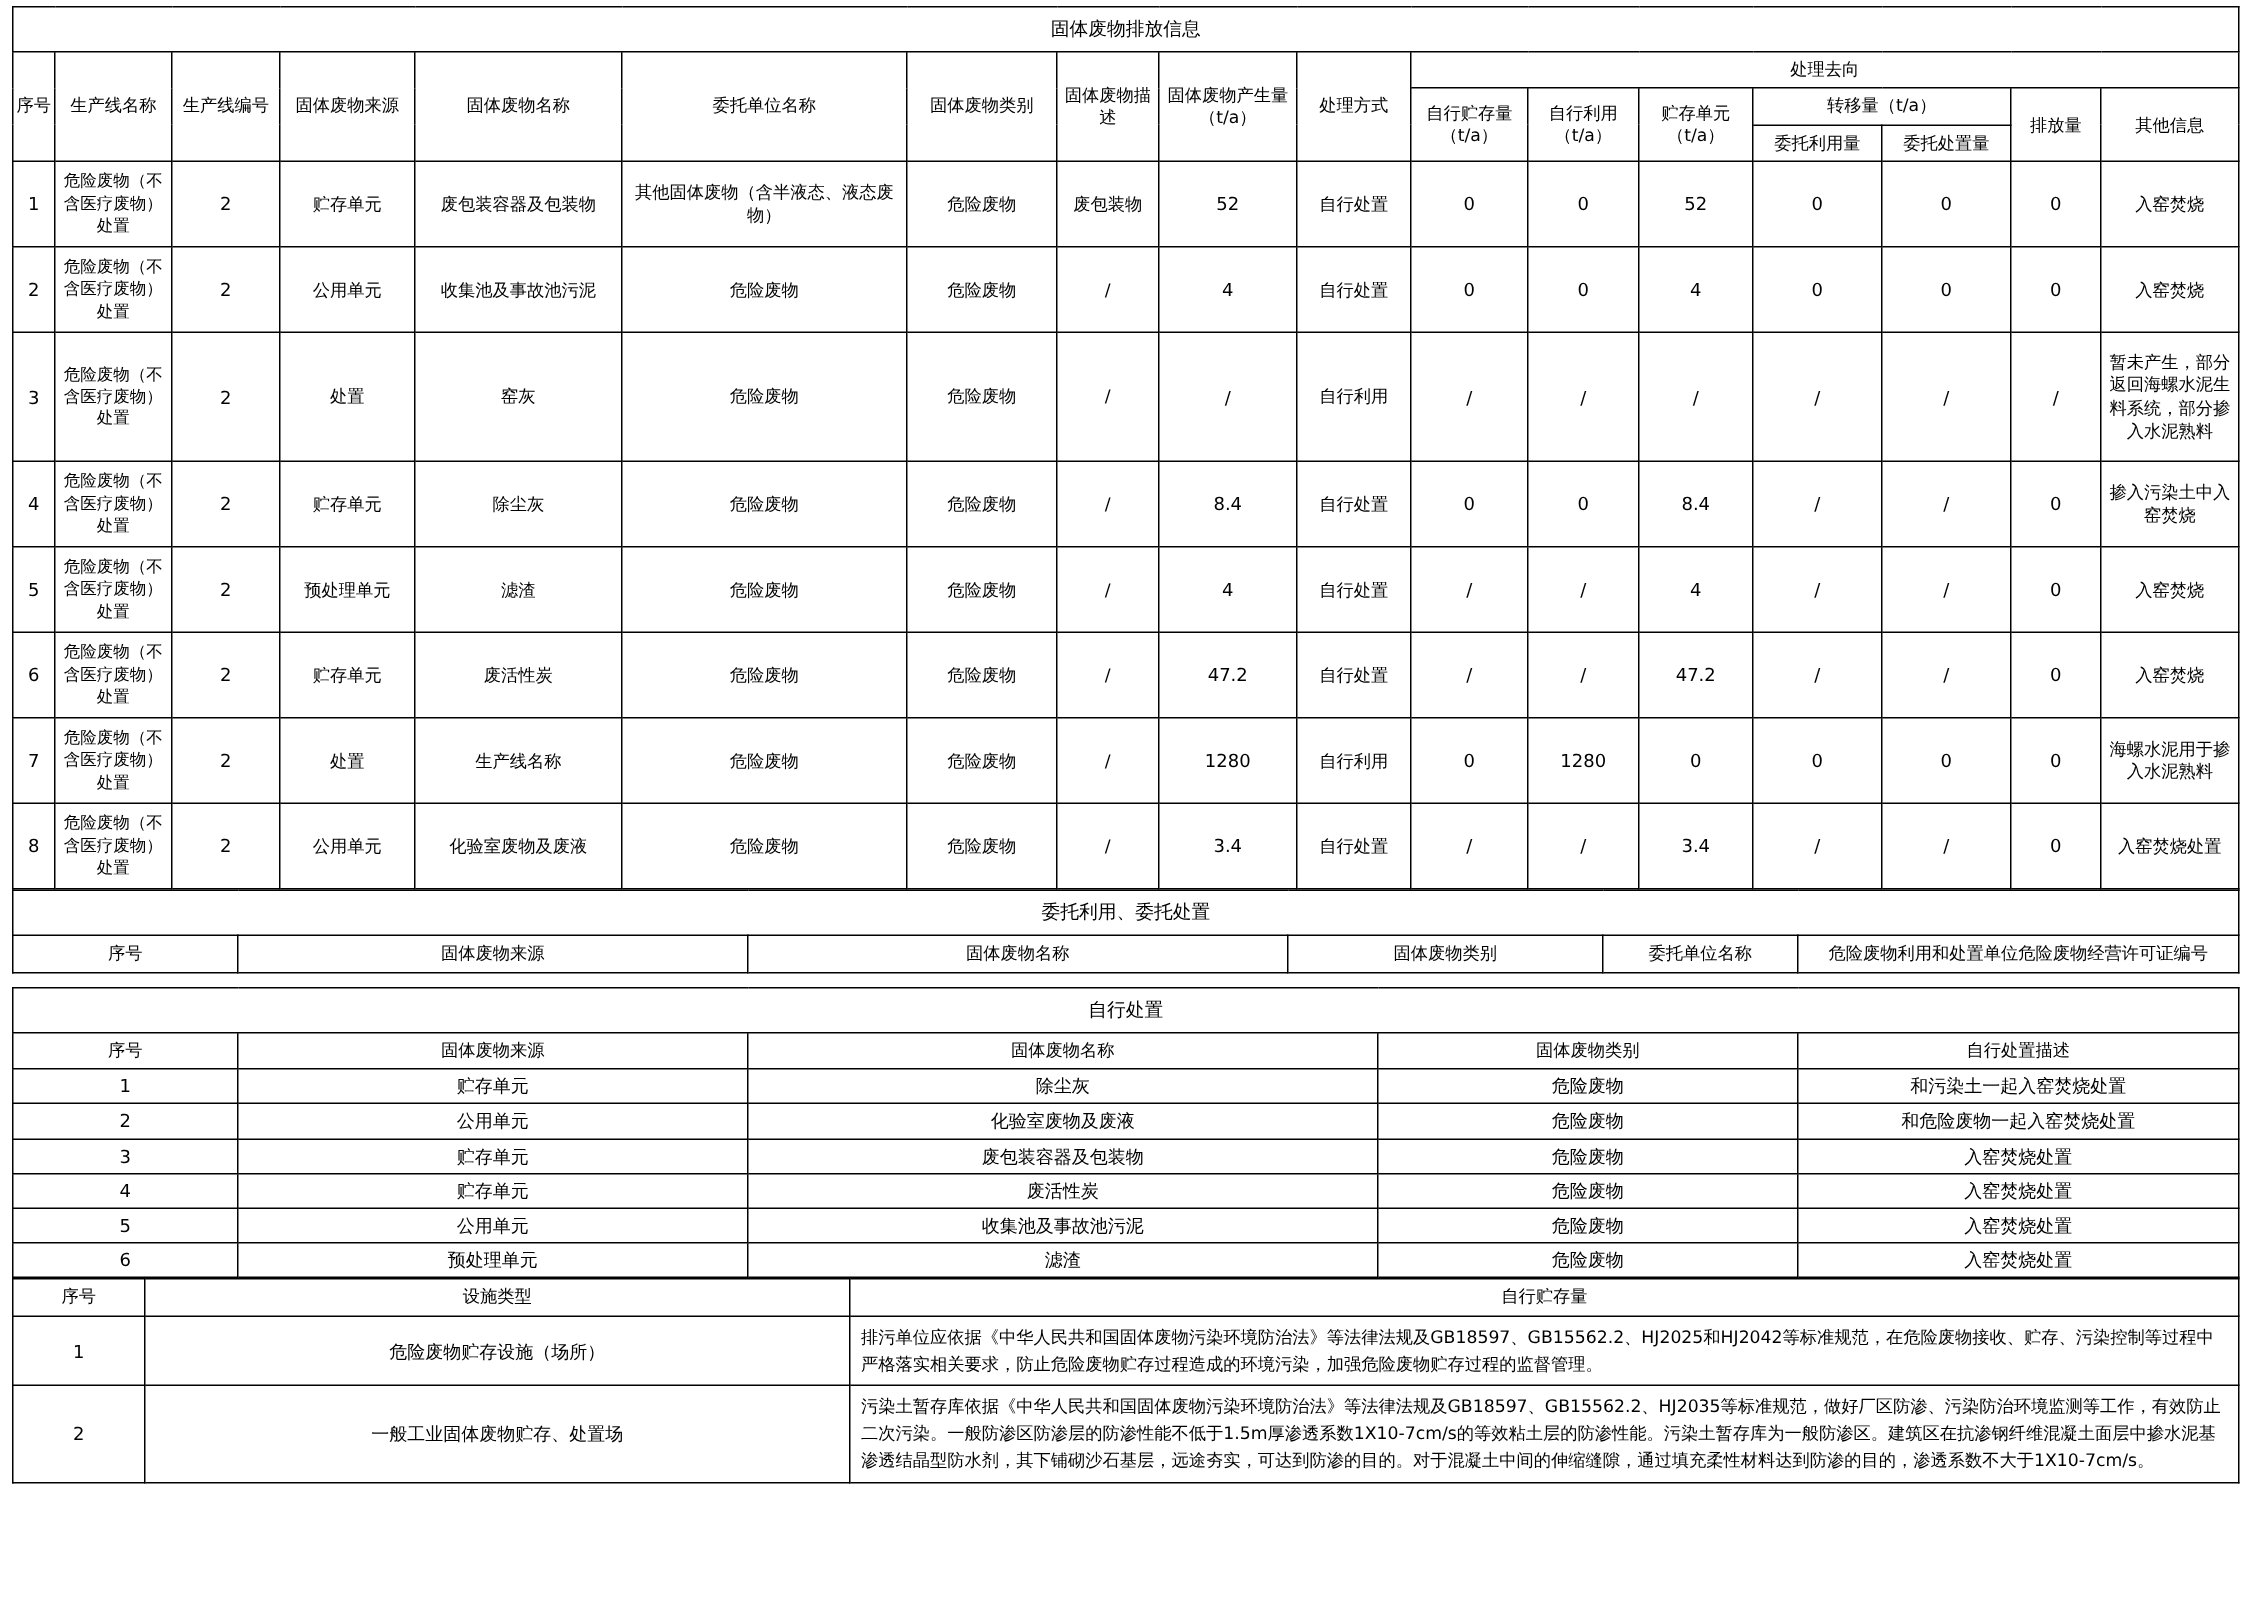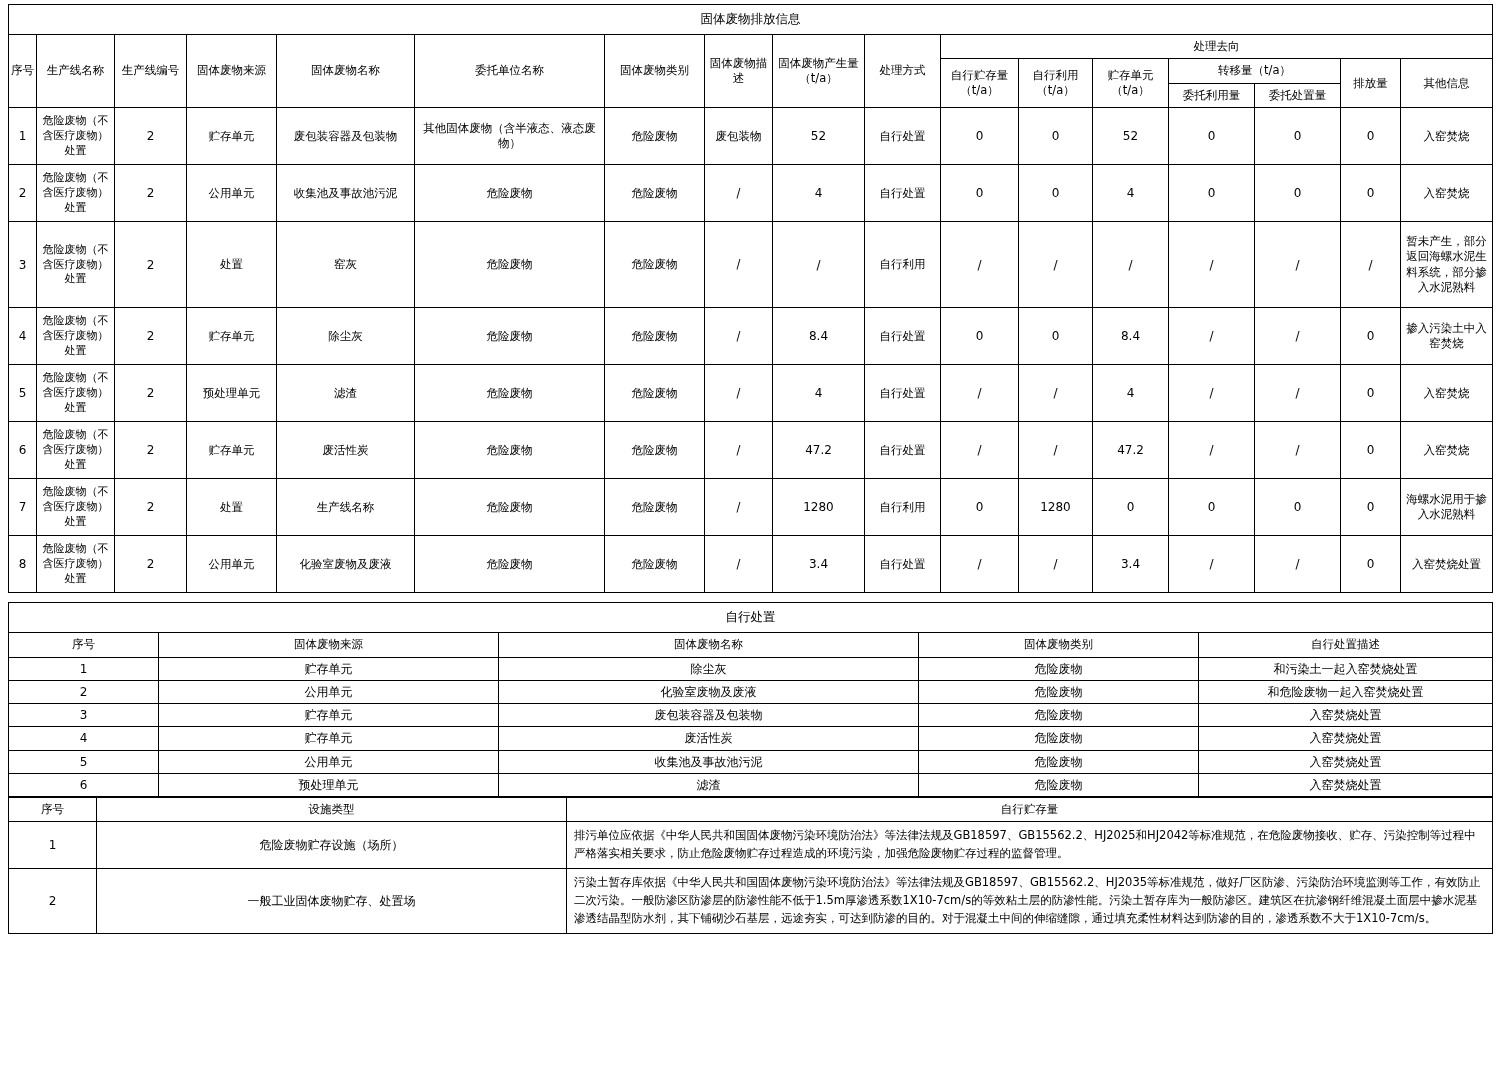--- a/index.html
+++ b/index.html
@@ -260,20 +260,43 @@
         <td>/</td>
         <td>3.4</td>
         <td>/</td>
         <td>/</td>
         <td>0</td>
         <td class="small">入窑焚烧处置</td>
       </tr>
     </tbody>
   </table>
 
+  <table>
+    <colgroup>
+      <col style="width:150px">
+      <col style="width:340px">
+      <col style="width:360px">
+      <col style="width:210px">
+      <col style="width:130px">
+      <col style="width:294px">
+    </colgroup>
+    <tbody>
+      <tr class="title-row">
+        <td colspan="6">委托利用、委托处置</td>
+      </tr>
+      <tr class="hdr">
+        <td>序号</td>
+        <td>固体废物来源</td>
+        <td>固体废物名称</td>
+        <td>固体废物类别</td>
+        <td>委托单位名称</td>
+        <td>危险废物利用和处置单位危险废物经营许可证编号</td>
+      </tr>
+    </tbody>
+  </table>
 
   <div class="sep"></div>
 
   <table>
     <colgroup>
       <col style="width:150px">
       <col style="width:340px">
       <col style="width:420px">
       <col style="width:280px">
       <col style="width:294px">

